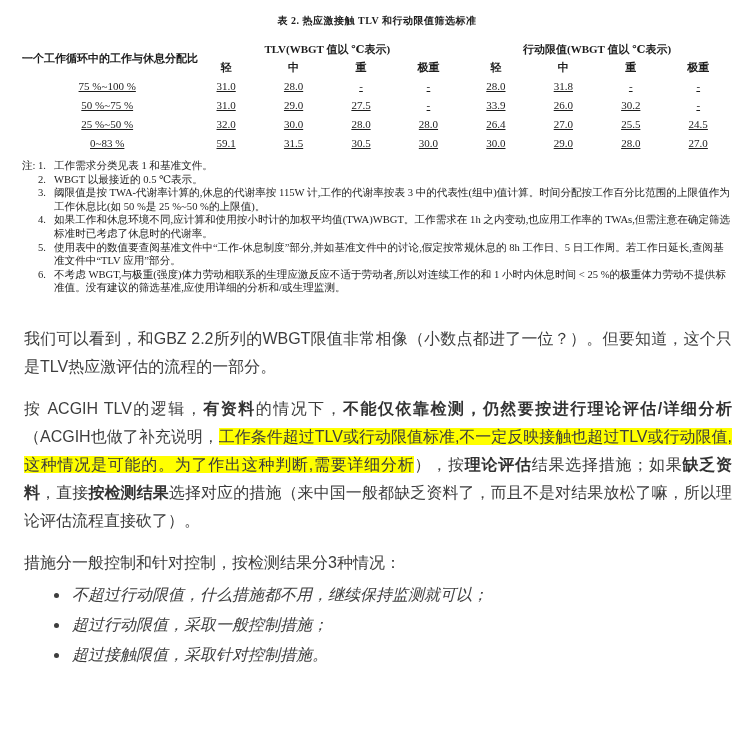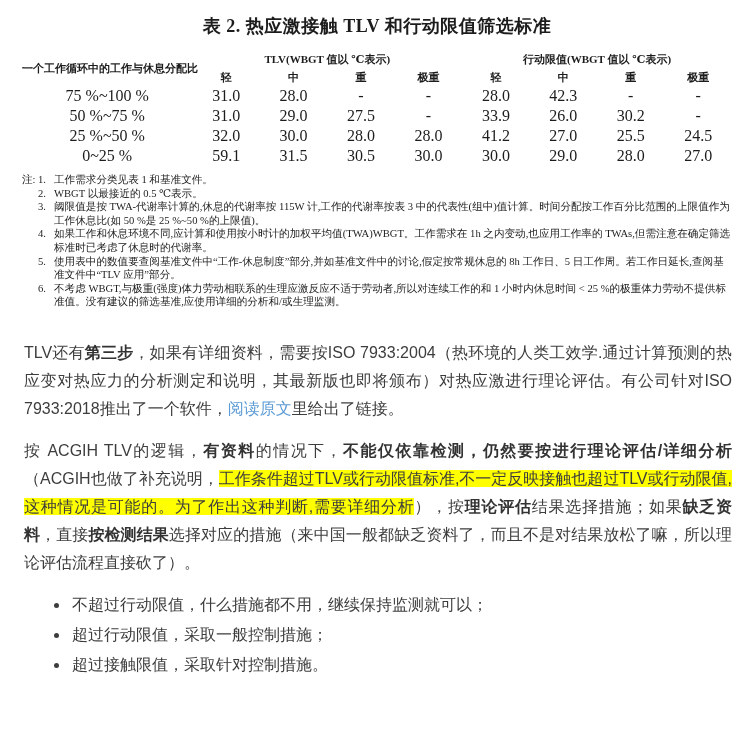--- a/index.html
+++ b/index.html
@@ -1,44 +1,44 @@
 <!DOCTYPE html>
 <html><head>
 <meta charset="utf-8">
 <style>
   html,body{margin:0;padding:0;background:#ffffff;}
   .page{width:754px;height:753px;overflow:hidden;background:#fff;box-sizing:border-box;}
 
   
   .scan{font-family:"Liberation Serif","DejaVu Serif",serif;color:#1c1c1c;padding:14px 22px 0 22px;}
-  .scan-title{text-align:center;font-weight:700;font-size:18px;letter-spacing:.5px;margin-bottom:7px;}
+  .scan-title{text-align:center;font-weight:700;font-size:10px;letter-spacing:.5px;margin-bottom:7px;}
   table.tlv{width:100%;border-collapse:collapse;table-layout:fixed;margin-top:13px;}
   table.tlv th,table.tlv td{padding:1px 0;text-align:center;font-size:11px;white-space:nowrap;}
   .left-head{font-weight:600;font-size:11.5px;}
   .group-head{font-weight:600;font-size:12px;}
   .sub-head{font-weight:600;font-size:11.5px;padding-top:2px !important;}
-  table.tlv td{height:17px;font-size:16px;color:#1c1c1c;}
+  table.tlv td{height:17px;font-size:11px;color:#1c1c1c;text-decoration:underline;}
   td.row-label{font-size:10.5px;}
 
   .notes{margin-top:7px;font-size:10.6px;line-height:13.6px;color:#1c1c1c;}
   .note-row{display:flex;}
   .note-pre{flex:none;width:16px;}
   .note-num{flex:none;width:16px;}
   .note-text{flex:1;}
 
   
   .article{font-family:"Liberation Sans","DejaVu Sans",sans-serif;color:#3d3d3d;
            font-size:16px;line-height:28px;padding:30px 22px 0 24px;text-align:justify;}
   .article p{margin:0 0 14px 0;}
   .article p.list-intro{margin-bottom:4px;}
   .b{font-weight:700;color:#333;}
   .link{color:#5b9bd5;cursor:pointer;}
   mark{background:#ffff00;color:inherit;padding:0;}
   ul.measures{margin:0;padding-left:46px;list-style:disc;}
-  ul.measures li{margin:0 0 2px 0;padding-left:2px;}
+  ul.measures li{margin:0 0 2px 0;padding-left:2px;font-style:italic;}
 </style>
 </head>
 <body>
 
 <div class="page">
 
   <section class="scan">
     <div class="scan-title">表 2. 热应激接触 TLV 和行动限值筛选标准</div>
 
     <table class="tlv">
@@ -71,48 +71,48 @@
         </tr>
       </thead>
       <tbody>
         <tr>
           <td class="row-label">75 %~100 %</td>
           <td>31.0</td>
           <td>28.0</td>
           <td>-</td>
           <td>-</td>
           <td>28.0</td>
-          <td>42.3</td>
+          <td>31.8</td>
           <td>-</td>
           <td>-</td>
         </tr>
         <tr>
           <td class="row-label">50 %~75 %</td>
           <td>31.0</td>
           <td>29.0</td>
           <td>27.5</td>
           <td>-</td>
           <td>33.9</td>
           <td>26.0</td>
           <td>30.2</td>
           <td>-</td>
         </tr>
         <tr>
           <td class="row-label">25 %~50 %</td>
           <td>32.0</td>
           <td>30.0</td>
           <td>28.0</td>
           <td>28.0</td>
-          <td>41.2</td>
+          <td>26.4</td>
           <td>27.0</td>
           <td>25.5</td>
           <td>24.5</td>
         </tr>
         <tr>
-          <td class="row-label">0~25 %</td>
+          <td class="row-label">0~83 %</td>
           <td>59.1</td>
           <td>31.5</td>
           <td>30.5</td>
           <td>30.0</td>
           <td>30.0</td>
           <td>29.0</td>
           <td>28.0</td>
           <td>27.0</td>
         </tr>
       </tbody>
@@ -146,29 +146,32 @@
       </div>
       <div class="note-row">
         <span class="note-pre"></span>
         <span class="note-num">6.</span>
         <span class="note-text">不考虑 WBGT,与极重(强度)体力劳动相联系的生理应激反应不适于劳动者,所以对连续工作的和 1 小时内休息时间 &lt; 25 %的极重体力劳动不提供标准值。没有建议的筛选基准,应使用详细的分析和/或生理监测。</span>
       </div>
     </div>
   </section>
 
   <section class="article">
+    <p>
+      <span>我们可以看到，和GBZ 2.2所列的WBGT限值非常相像（小数点都进了一位？）。但要知道，这个只是TLV热应激评估的流程的一部分。</span>
+    </p>
 
-    <p>
-      <span>TLV还有</span><span class="b">第三步</span><span>，如果有详细资料，需要按ISO 7933:2004（热环境的人类工效学.通过计算预测的热应变对热应力的分析测定和说明，其最新版也即将颁布）对热应激进行理论评估。有公司针对ISO 7933:2018推出了一个软件，</span><span class="link">阅读原文</span><span>里给出了链接。</span>
-    </p>
 
     <p>
       <span>按 ACGIH TLV的逻辑，</span><span class="b">有资料</span><span>的情况下，</span><span class="b">不能仅依靠检测，仍然要按进行理论评估/详细分析</span><span>（ACGIH也做了补充说明，</span><mark>工作条件超过TLV或行动限值标准,不一定反映接触也超过TLV或行动限值,这种情况是可能的。为了作出这种判断,需要详细分析</mark><span>），按</span><span class="b">理论评估</span><span>结果选择措施；如果</span><span class="b">缺乏资料</span><span>，直接</span><span class="b">按检测结果</span><span>选择对应的措施（来中国一般都缺乏资料了，而且不是对结果放松了嘛，所以理论评估流程直接砍了）。</span>
     </p>
 
+    <p class="list-intro">
+      <span>措施分一般控制和针对控制，按检测结果分3种情况：</span>
+    </p>
 
     <ul class="measures">
       <li>不超过行动限值，什么措施都不用，继续保持监测就可以；</li>
       <li>超过行动限值，采取一般控制措施；</li>
       <li>超过接触限值，采取针对控制措施。</li>
     </ul>
   </section>
 
 </div>
 

